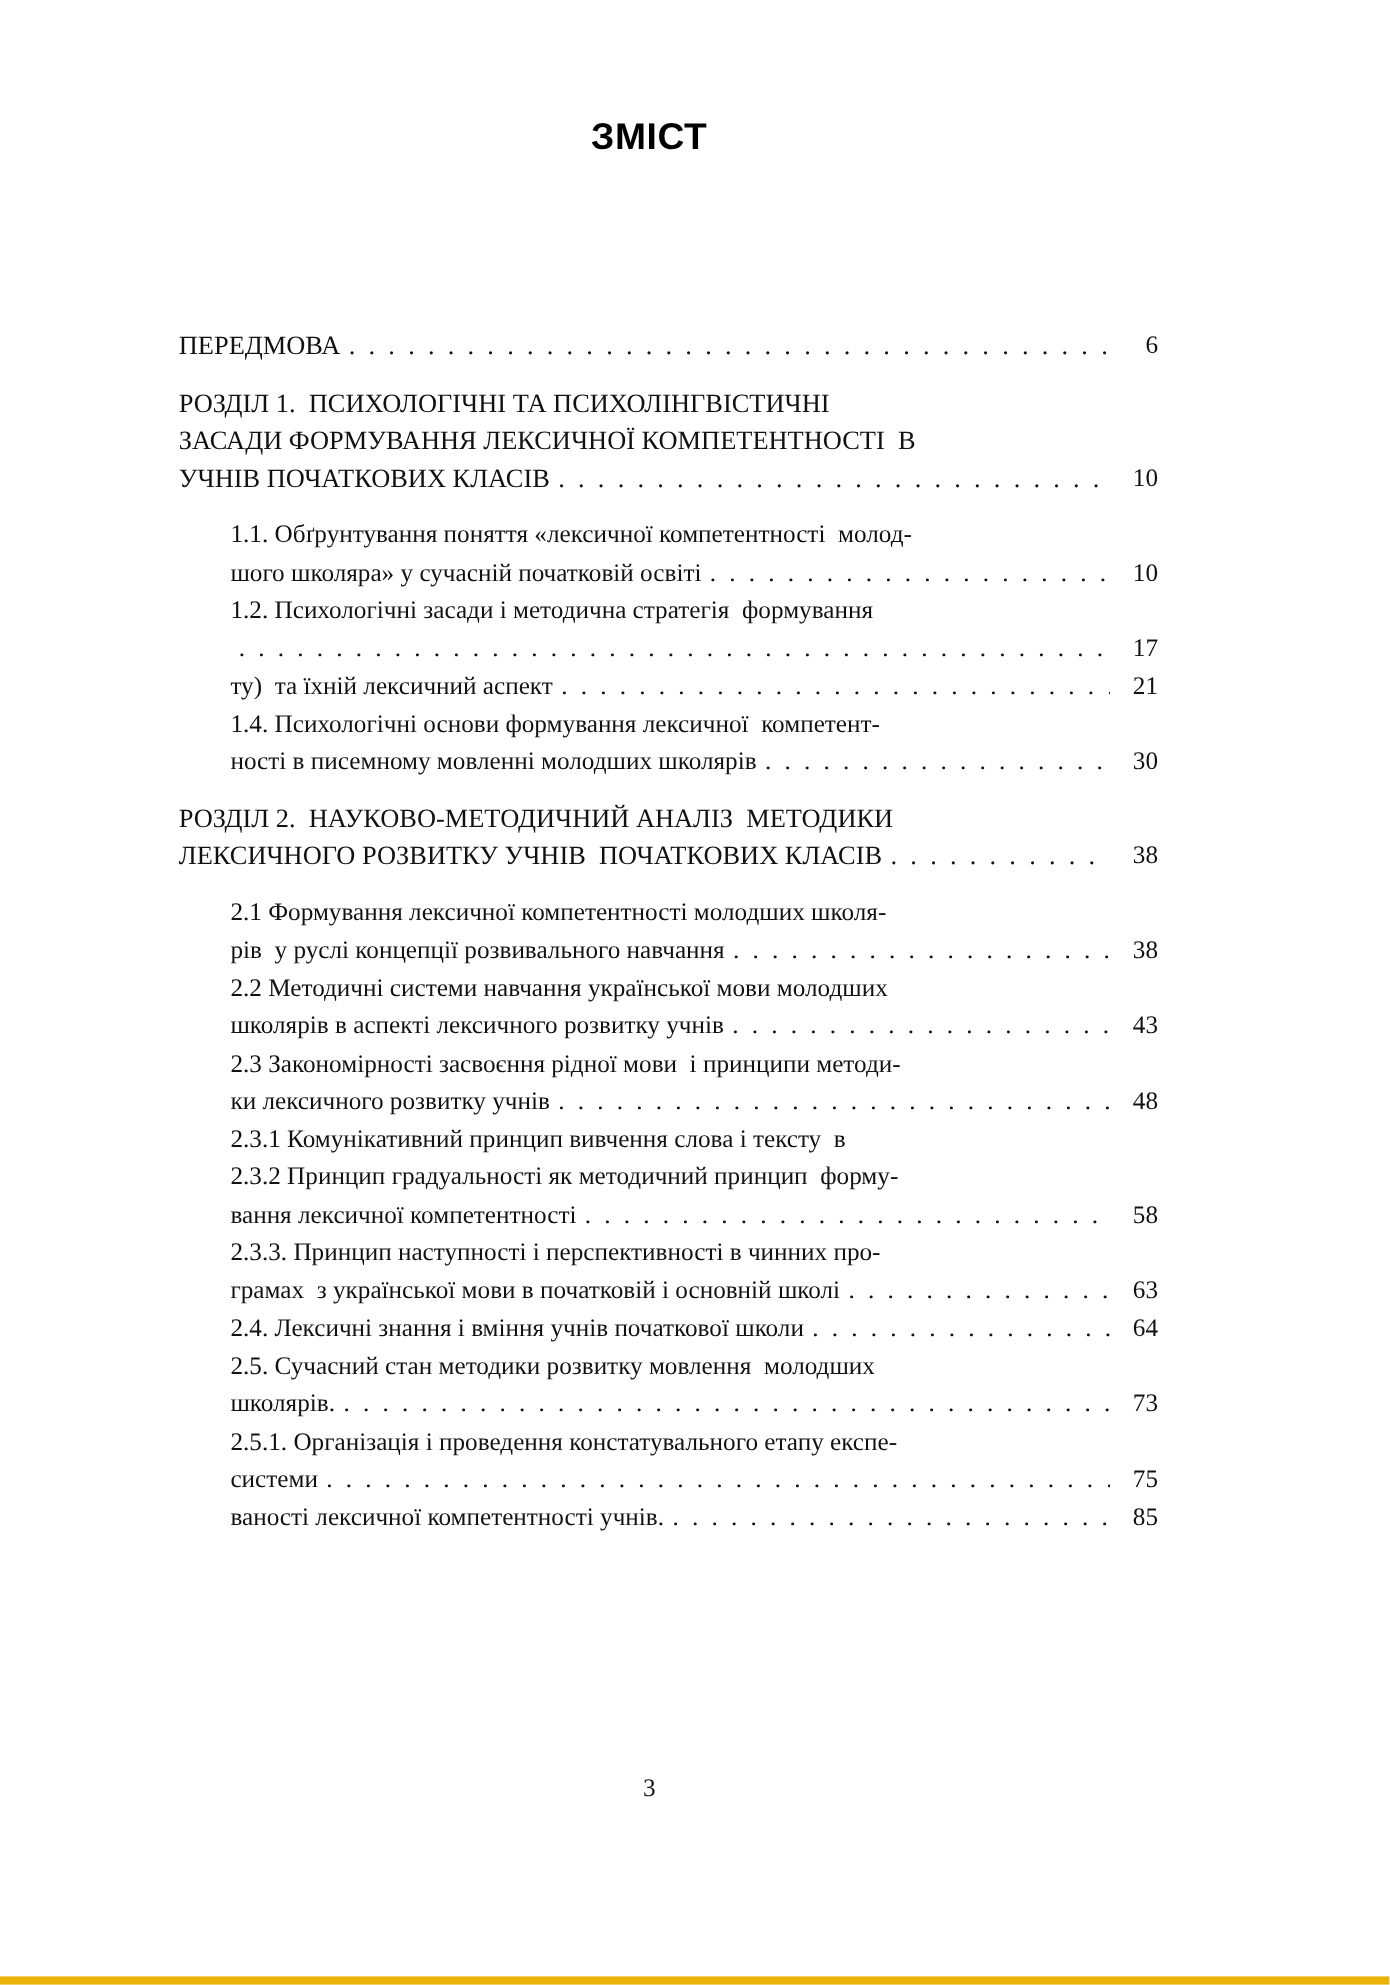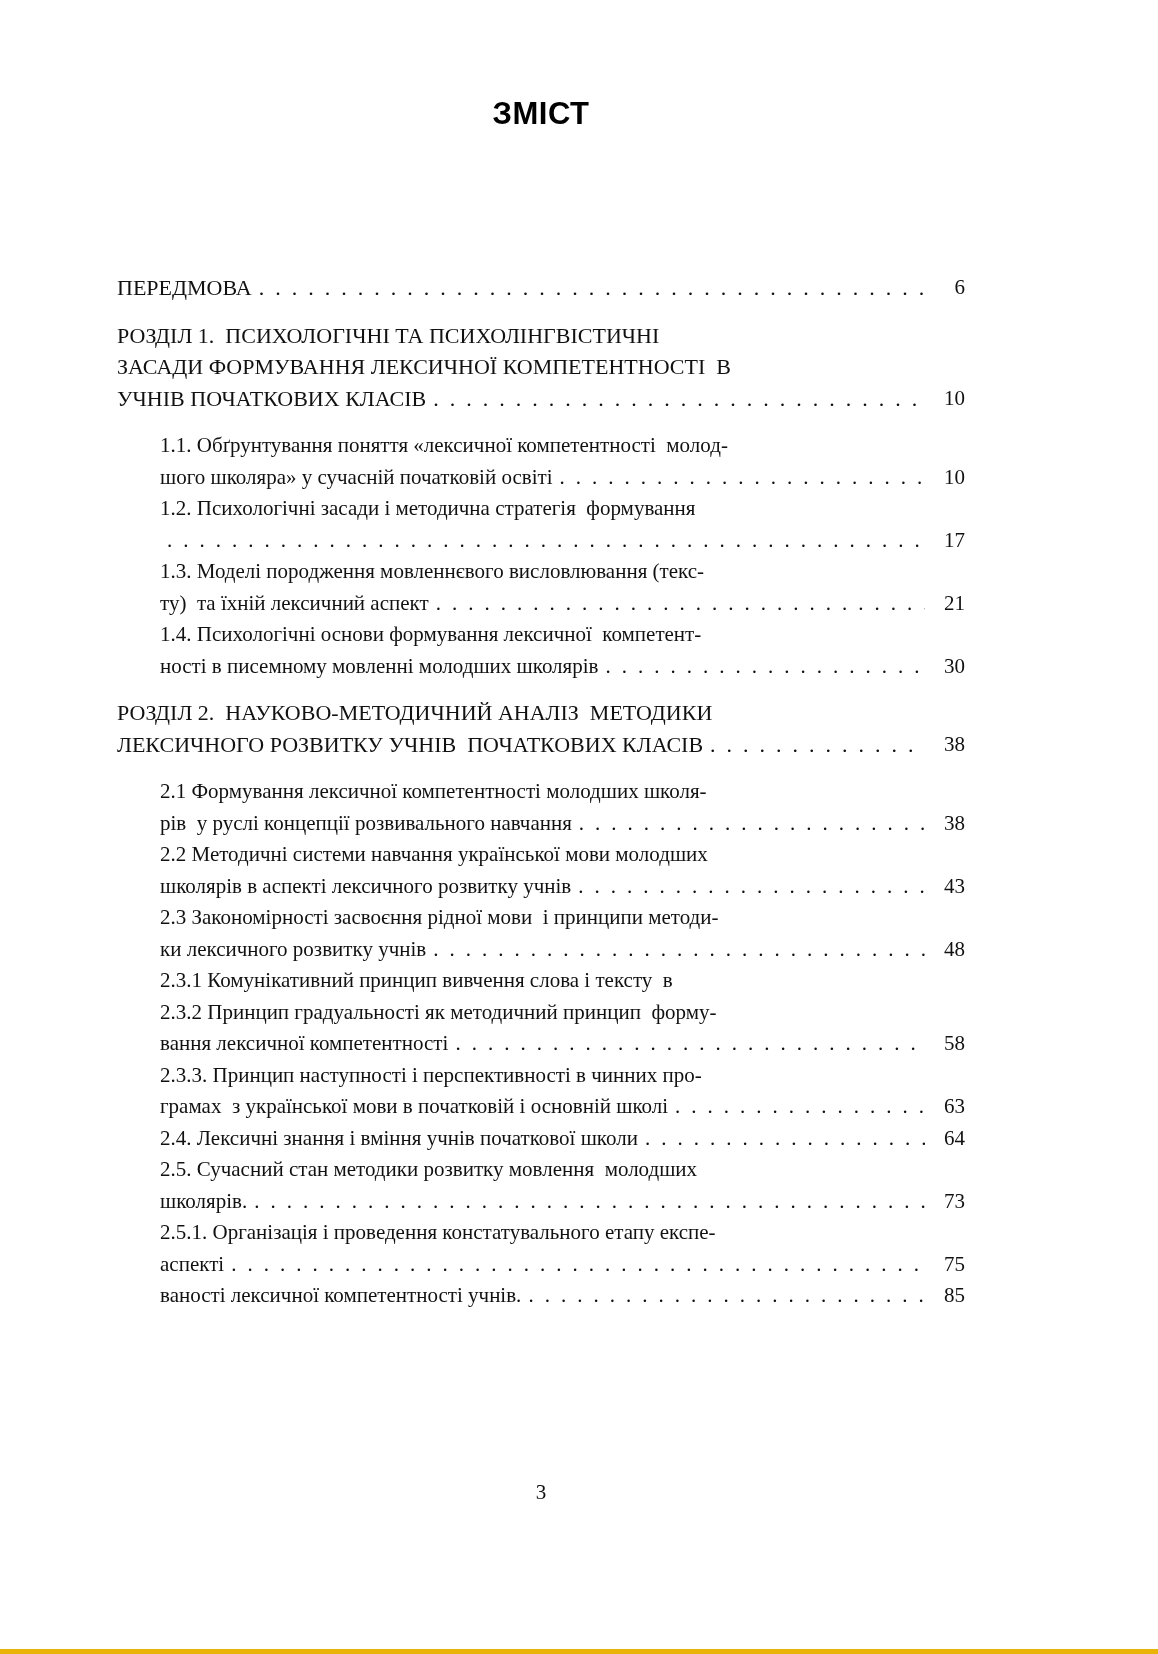--- a/index.html
+++ b/index.html
@@ -5,21 +5,21 @@
   * { margin: 0; padding: 0; box-sizing: border-box; }
   html, body { background: #ffffff; }
   body { font-family: "Liberation Serif", serif; color: #111111; }
 
   .page {
     position: relative;
     width: 1158px;
     height: 1654px;
     margin: 0 auto;
     background: #ffffff;
-    border-bottom: 5px solid #eab308;
+    border-bottom: 7px solid #eab308;
     overflow: hidden;
   }
 
   .content {
     position: absolute;
     left: 117px;
     top: 96px;
     width: 848px;
   }
 
@@ -30,20 +30,21 @@
     line-height: 36px;
     letter-spacing: 0.5px;
     text-align: center;
     color: #000000;
     margin-bottom: 140px;
   }
 
   .entry {
     font-size: 21px;
     line-height: 31.5px;
+    margin-left: 32px;
   }
 
   .entry.top {
     font-size: 22px;
     margin-top: 15px;
     margin-bottom: 16px;
   }
 
   .entry.sub { padding-left: 43px; }
 
@@ -125,23 +126,20 @@
           <div class="line">
             <span class="txt">1.2. Психологічні засади і методична стратегія  формування</span>
           </div>
           <div class="line">
             <span class="leader"></span>
             <span class="pg">17</span>
           </div>
         </div>
         <div class="entry sub">
           <div class="line">
-            <span class="txt">1.3. Моделі породження мовленнєвого висловлювання (текс-</span>
-          </div>
-          <div class="line">
             <span class="txt">ту)  та їхній лексичний аспект</span>
             <span class="leader"></span>
             <span class="pg">21</span>
           </div>
         </div>
         <div class="entry sub">
           <div class="line">
             <span class="txt">1.4. Психологічні основи формування лексичної  компетент-</span>
           </div>
           <div class="line">
@@ -230,21 +228,21 @@
             <span class="txt">школярів.</span>
             <span class="leader"></span>
             <span class="pg">73</span>
           </div>
         </div>
         <div class="entry sub">
           <div class="line">
             <span class="txt">2.5.1. Організація і проведення констатувального етапу експе-</span>
           </div>
           <div class="line">
-            <span class="txt">аспекті</span>
+            <span class="txt">системи</span>
             <span class="leader"></span>
             <span class="pg">75</span>
           </div>
         </div>
         <div class="entry sub">
           <div class="line">
             <span class="txt">ваності лексичної компетентності учнів.</span>
             <span class="leader"></span>
             <span class="pg">85</span>
           </div>

